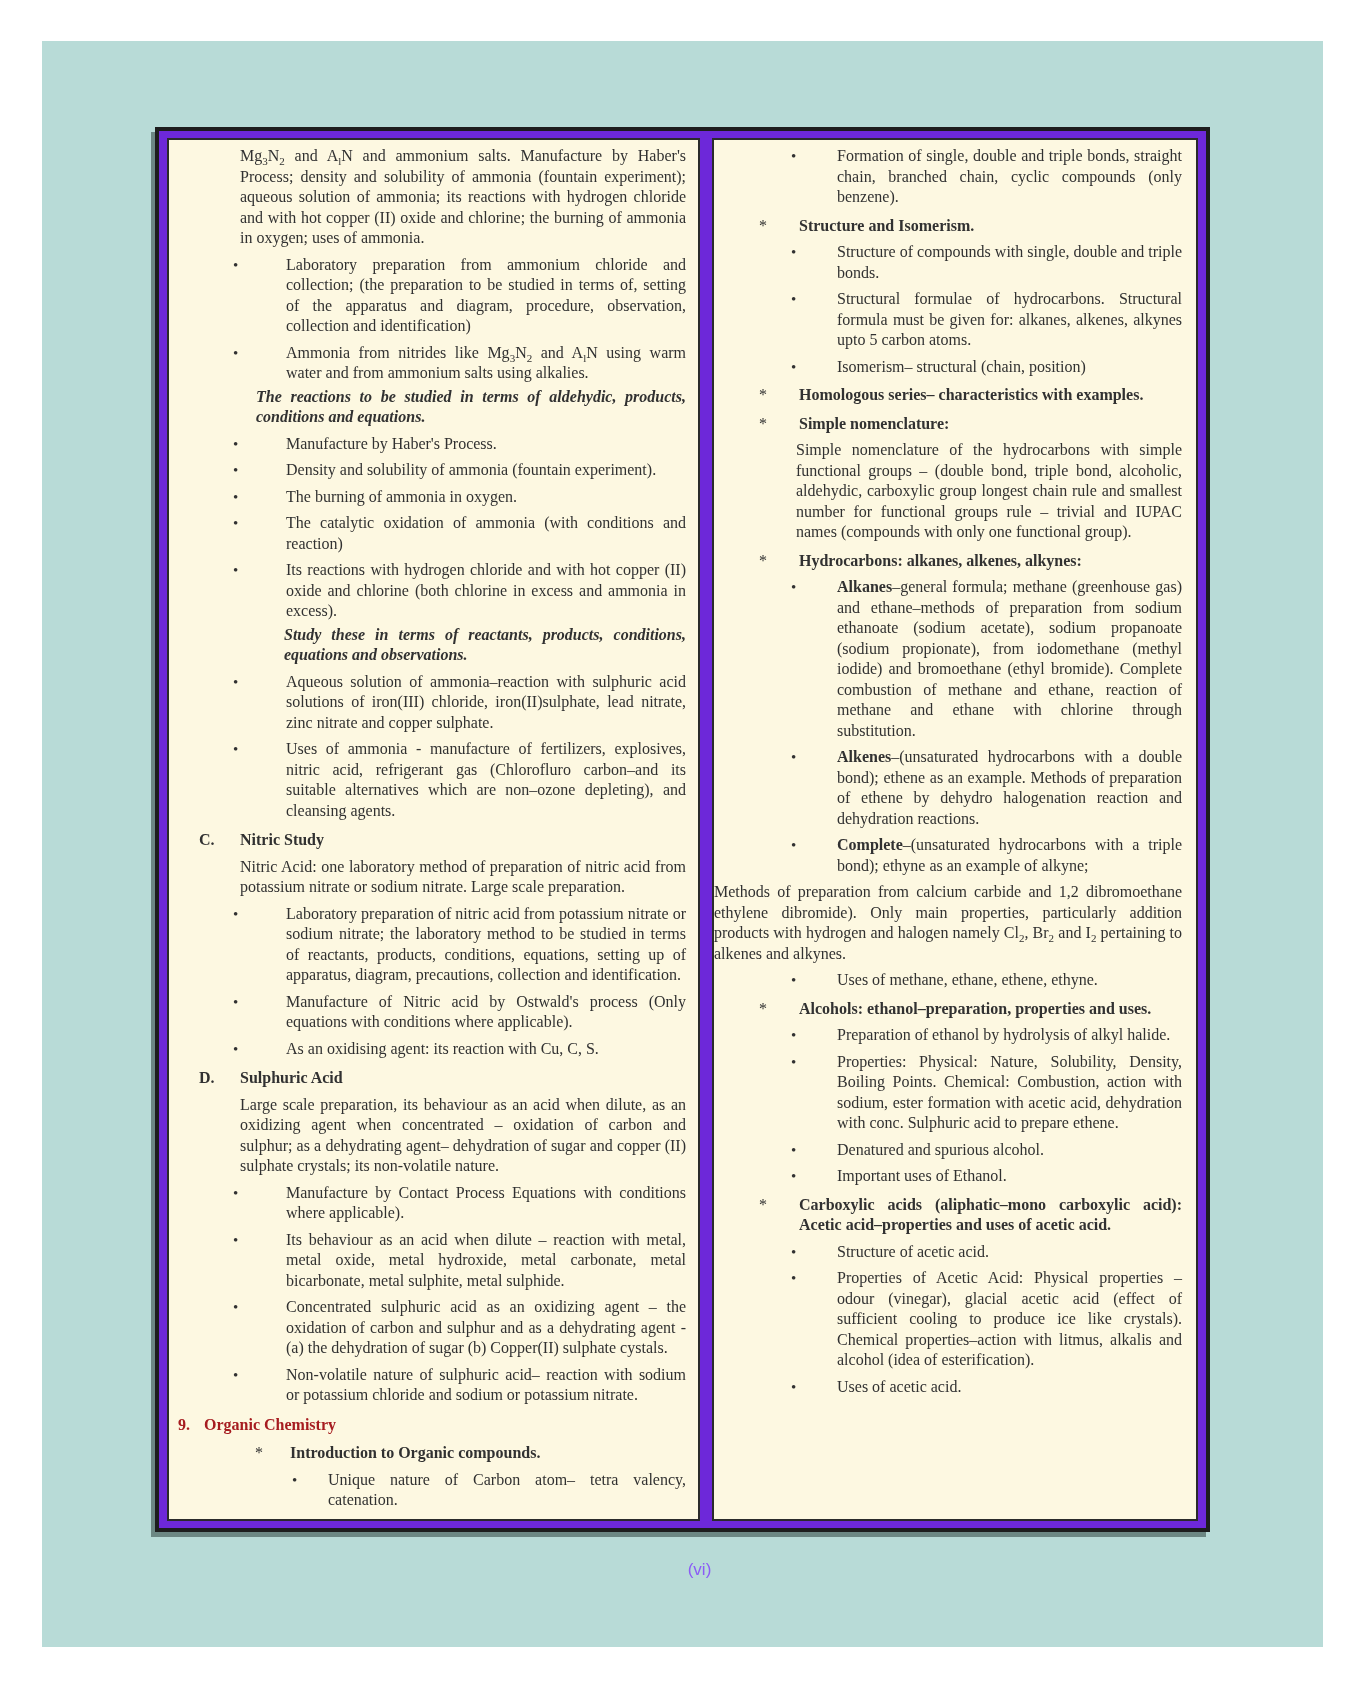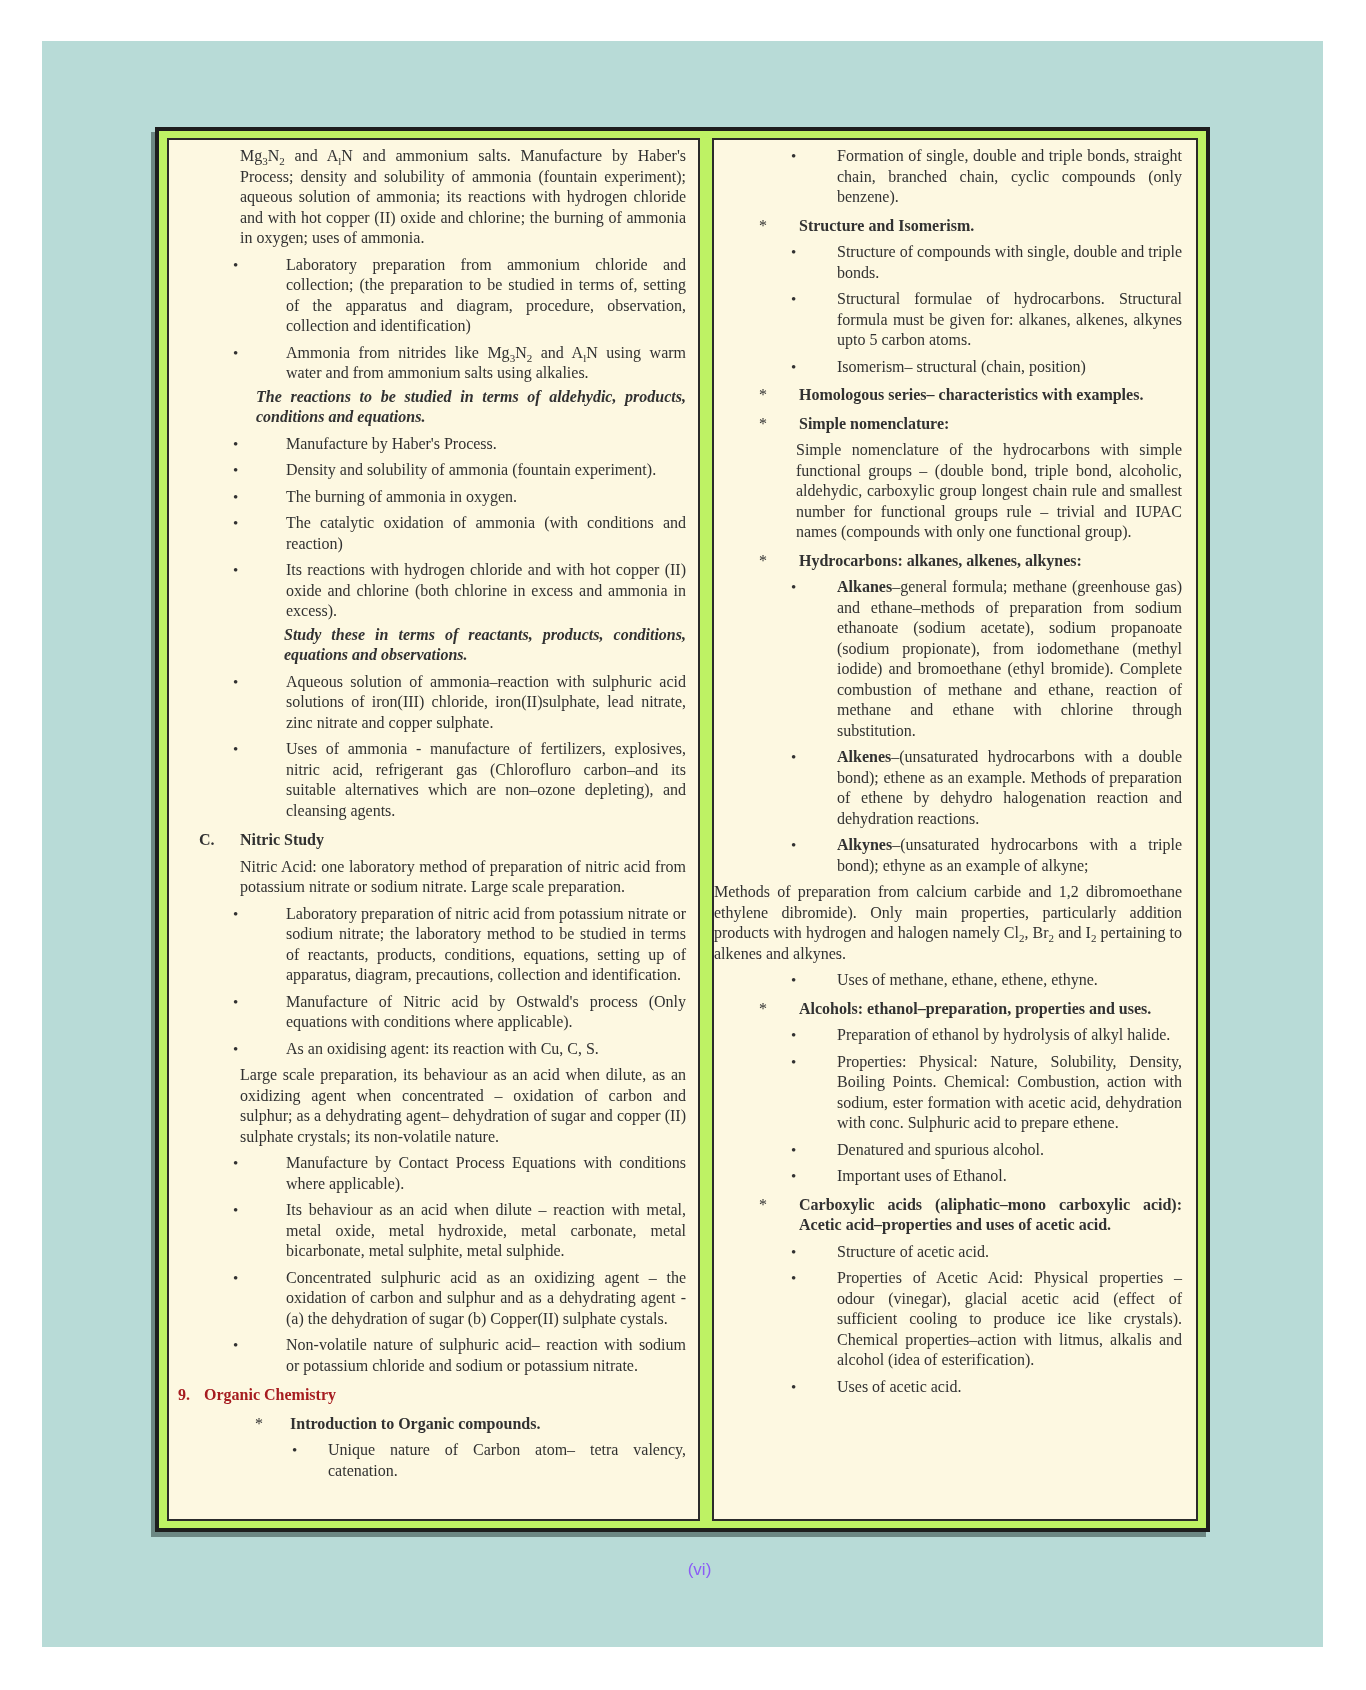--- a/index.html
+++ b/index.html
@@ -3,21 +3,21 @@
 <meta charset="utf-8">
 <style>
   html,body{margin:0;padding:0;background:#ffffff;}
   body{width:1366px;height:1690px;position:relative;overflow:hidden;
        font-family:"Liberation Serif", serif;color:#313131;}
 
   .blue-panel{position:absolute;left:42px;top:41px;width:1281px;height:1606px;
               background:#b8dbd7;}
 
   .frame{position:absolute;left:155px;top:127px;width:1055px;height:1405px;
-         box-sizing:border-box;border:4px solid #1d1d1d;background:#bef264;
+         box-sizing:border-box;border:4px solid #1d1d1d;background:#6d28d9;
          box-shadow:-4px 5px 0 rgba(45,65,62,0.55);}
 
   .col-box{position:absolute;top:7px;height:1383px;box-sizing:border-box;
            border:2px solid #2b2b2b;background:#fdf8e1;overflow:hidden;
            font-size:16px;line-height:20.5px;}
   .col-box.left{left:8px;width:533px;padding:6px 12px 6px 9px;}
   .col-box.right{left:553px;width:486px;padding:6px 14px 6px 0;}
 
   .blk{margin-top:6px;text-align:justify;}
   .blk:first-child{margin-top:0;}
@@ -77,20 +77,21 @@
       <div class="blk bullet"><span class="mark">•</span>The catalytic oxidation of ammonia (with conditions and reaction)</div>
       <div class="blk bullet"><span class="mark">•</span>Its reactions with hydrogen chloride and with hot copper (II) oxide and chlorine (both chlorine in excess and ammonia in excess).</div>
       <div class="blk note2">Study these in terms of reactants, products, conditions, equations and observations.</div>
       <div class="blk bullet"><span class="mark">•</span>Aqueous solution of ammonia–reaction with sulphuric acid solutions of iron(III) chloride, iron(II)sulphate, lead nitrate, zinc nitrate and copper sulphate.</div>
       <div class="blk bullet"><span class="mark">•</span>Uses of ammonia - manufacture of fertilizers, explosives, nitric acid, refrigerant gas (Chlorofluro carbon–and its suitable alternatives which are non–ozone depleting), and cleansing agents.</div>
       <div class="blk section"><span class="lbl">C.</span><span class="ttl">Nitric Study</span></div>
       <div class="blk secpara">Nitric Acid: one laboratory method of preparation of nitric acid from potassium nitrate or sodium nitrate. Large scale preparation.</div>
       <div class="blk bullet"><span class="mark">•</span>Laboratory preparation of nitric acid from potassium nitrate or sodium nitrate; the laboratory method to be studied in terms of reactants, products, conditions, equations, setting up of apparatus, diagram, precautions, collection and identification.</div>
       <div class="blk bullet"><span class="mark">•</span>Manufacture of Nitric acid by Ostwald's process (Only equations with conditions where applicable).</div>
       <div class="blk bullet"><span class="mark">•</span>As an oxidising agent: its reaction with Cu, C, S.</div>
+      <div class="blk section"><span class="lbl">D.</span><span class="ttl">Sulphuric Acid</span></div>
       <div class="blk secpara">Large scale preparation, its behaviour as an acid when dilute, as an oxidizing agent when concentrated – oxidation of carbon and sulphur; as a dehydrating agent– dehydration of sugar and copper (II) sulphate crystals; its non-volatile nature.</div>
       <div class="blk bullet"><span class="mark">•</span>Manufacture by Contact Process Equations with conditions where applicable).</div>
       <div class="blk bullet"><span class="mark">•</span>Its behaviour as an acid when dilute – reaction with metal, metal oxide, metal hydroxide, metal carbonate, metal bicarbonate, metal sulphite, metal sulphide.</div>
       <div class="blk bullet"><span class="mark">•</span>Concentrated sulphuric acid as an oxidizing agent – the oxidation of carbon and sulphur and as a dehydrating agent - (a) the dehydration of sugar (b) Copper(II) sulphate cystals.</div>
       <div class="blk bullet"><span class="mark">•</span>Non-volatile nature of sulphuric acid– reaction with sodium or potassium chloride and sodium or potassium nitrate.</div>
       <div class="blk chapter"><span class="lbl">9.</span><span class="ttl">Organic Chemistry</span></div>
       <div class="blk star"><span class="mark">*</span>Introduction to Organic compounds.</div>
       <div class="blk bullet-deep"><span class="mark">•</span>Unique nature of Carbon atom– tetra valency, catenation.</div>
     </div>
   <div class="col-box right" id="right-col">
@@ -98,21 +99,21 @@
       <div class="blk star"><span class="mark">*</span>Structure and Isomerism.</div>
       <div class="blk bullet"><span class="mark">•</span>Structure of compounds with single, double and triple bonds.</div>
       <div class="blk bullet"><span class="mark">•</span>Structural formulae of hydrocarbons. Structural formula must be given for: alkanes, alkenes, alkynes upto 5 carbon atoms.</div>
       <div class="blk bullet"><span class="mark">•</span>Isomerism– structural (chain, position)</div>
       <div class="blk star"><span class="mark">*</span>Homologous series– characteristics with examples.</div>
       <div class="blk star"><span class="mark">*</span>Simple nomenclature:</div>
       <div class="blk starpara">Simple nomenclature of the hydrocarbons with simple functional groups – (double bond, triple bond, alcoholic, aldehydic, carboxylic group longest chain rule and smallest number for functional groups rule – trivial and IUPAC names (compounds with only one functional group).</div>
       <div class="blk star"><span class="mark">*</span>Hydrocarbons: alkanes, alkenes, alkynes:</div>
       <div class="blk bullet"><span class="mark">•</span><b>Alkanes</b>–general formula; methane (greenhouse gas) and ethane–methods of preparation from sodium ethanoate (sodium acetate), sodium propanoate (sodium propionate), from iodomethane (methyl iodide) and bromoethane (ethyl bromide). Complete combustion of methane and ethane, reaction of methane and ethane with chlorine through substitution.</div>
       <div class="blk bullet"><span class="mark">•</span><b>Alkenes</b>–(unsaturated hydrocarbons with a double bond); ethene as an example. Methods of preparation of ethene by dehydro halogenation reaction and dehydration reactions.</div>
-      <div class="blk bullet"><span class="mark">•</span><b>Alkynes</b>–(unsaturated hydrocarbons with a triple bond); ethyne as an example of alkyne;</div>
+      <div class="blk bullet"><span class="mark">•</span><b>Complete</b>–(unsaturated hydrocarbons with a triple bond); ethyne as an example of alkyne;</div>
       <div class="blk bulletcont">Methods of preparation from calcium carbide and 1,2 dibromoethane ethylene dibromide). Only main properties, particularly addition products with hydrogen and halogen namely Cl<sub>2</sub>, Br<sub>2</sub> and I<sub>2</sub> pertaining to alkenes and alkynes.</div>
       <div class="blk bullet"><span class="mark">•</span>Uses of methane, ethane, ethene, ethyne.</div>
       <div class="blk star"><span class="mark">*</span>Alcohols: ethanol–preparation, properties and uses.</div>
       <div class="blk bullet"><span class="mark">•</span>Preparation of ethanol by hydrolysis of alkyl halide.</div>
       <div class="blk bullet"><span class="mark">•</span>Properties: Physical: Nature, Solubility, Density, Boiling Points. Chemical: Combustion, action with sodium, ester formation with acetic acid, dehydration with conc. Sulphuric acid to prepare ethene.</div>
       <div class="blk bullet"><span class="mark">•</span>Denatured and spurious alcohol.</div>
       <div class="blk bullet"><span class="mark">•</span>Important uses of Ethanol.</div>
       <div class="blk star"><span class="mark">*</span>Carboxylic acids (aliphatic–mono carboxylic acid): Acetic acid–properties and uses of acetic acid.</div>
       <div class="blk bullet"><span class="mark">•</span>Structure of acetic acid.</div>
       <div class="blk bullet"><span class="mark">•</span>Properties of Acetic Acid: Physical properties – odour (vinegar), glacial acetic acid (effect of sufficient cooling to produce ice like crystals). Chemical properties–action with litmus, alkalis and alcohol (idea of esterification).</div>

